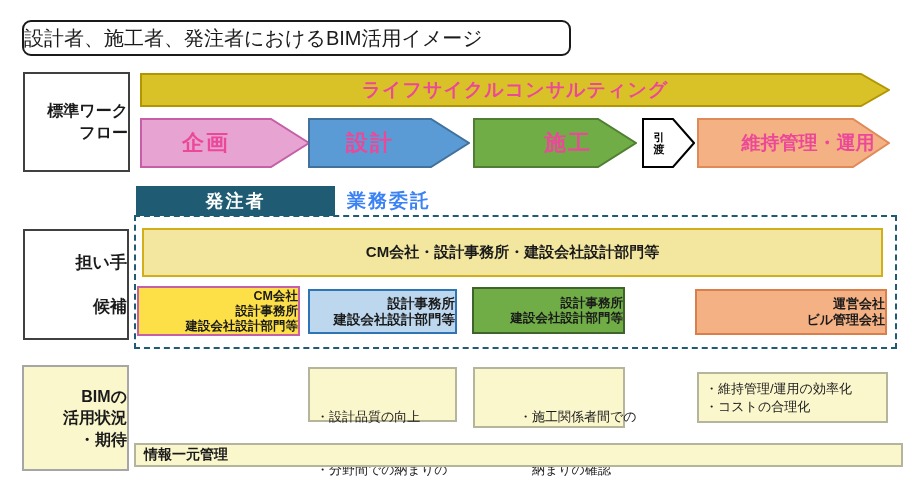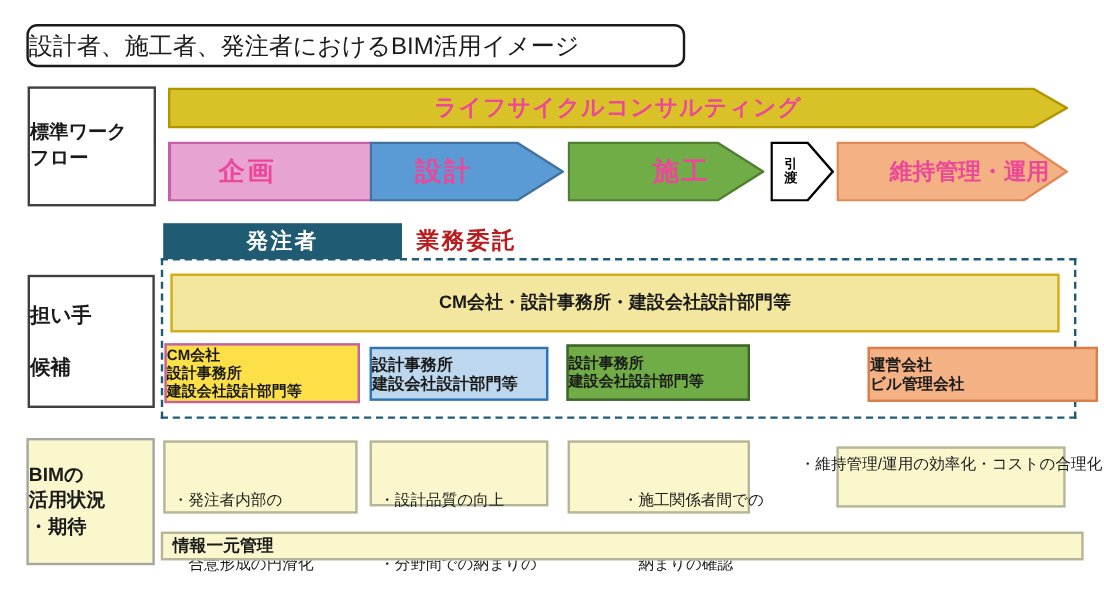--- a/index.html
+++ b/index.html
@@ -2,21 +2,21 @@
 <html><head>
 <meta charset="utf-8">
 <style>
   html,body{margin:0;padding:0;background:#fff;}
   .canvas{
     position:relative;width:920px;height:492px;background:#ffffff;
     font-family:"Liberation Sans","DejaVu Sans",sans-serif;color:#1a1a1a;overflow:hidden;
   }
   .abs{position:absolute;box-sizing:border-box;}
   .flexc{display:flex;align-items:center;justify-content:center;text-align:center;}
-  .flexcol{display:flex;flex-direction:column;align-items:flex-start;justify-content:center;text-align:center;}
+  .flexcol{display:flex;flex-direction:column;align-items:flex-end;justify-content:center;text-align:center;}
 
   .title-box{left:22px;top:20px;width:549px;height:36px;border:2px solid #1a1a1a;border-radius:9px;
     font-size:20px;display:flex;align-items:center;background:#fff;}
 
   .wf-label{left:23px;top:72px;width:107px;height:100px;border:2px solid #404040;background:#fff;
     font-weight:bold;font-size:16px;line-height:1.35;}
   .actor-label{left:23px;top:229px;width:106px;height:111px;border:2px solid #404040;background:#fff;
     font-weight:bold;font-size:17px;line-height:1.4;gap:20px;}
   .bim-label{left:22px;top:365px;width:107px;height:106px;border:2px solid #a6a6a6;background:#fbf7cd;
     font-weight:bold;font-size:16px;line-height:1.35;}
@@ -26,39 +26,39 @@
   .arrow .lbl{position:absolute;top:0;height:100%;display:flex;align-items:center;justify-content:center;
     font-weight:bold;color:#ec4899;}
 
   .lifecycle-lbl{left:0;width:100%;font-size:19px;letter-spacing:1px;}
   .phase-lbl{font-size:22px;letter-spacing:2px;}
   .maint-lbl{font-size:19px;padding-left:31px;}
   .handover-lbl{color:#000 !important;font-size:11px;line-height:12px;font-weight:bold;}
 
   .client-box{left:136px;top:186px;width:199px;height:30px;background:#1f5c73;color:#fff;
     font-weight:bold;font-size:18px;letter-spacing:2px;z-index:3;}
-  .outsourcing{left:347px;top:186px;height:30px;color:#b91c1c;font-weight:bold;font-size:19px;
+  .outsourcing{left:347px;top:186px;height:30px;color:#3b82f6;font-weight:bold;font-size:19px;
     letter-spacing:2px;display:flex;align-items:center;z-index:3;}
   .dashed-rect{left:134px;top:215px;width:763px;height:134px;border:2px dashed #1f5c73;z-index:1;}
 
   .consultant-box{left:142px;top:228px;width:741px;height:49px;background:#f3e7a0;border:2px solid #d1af1b;
     font-weight:bold;font-size:15px;z-index:2;}
 
   .cand{font-weight:bold;font-size:12.5px;line-height:15px;z-index:2;}
   .cand-pink{left:137px;top:286px;width:163px;height:50px;background:#fde047;border:2px solid #c45fa8;}
   .cand-blue{left:308px;top:289px;width:149px;height:45px;background:#bdd7ee;border:2px solid #2e75b6;font-size:13.5px;line-height:16px;}
   .cand-green{left:472px;top:287px;width:153px;height:47px;background:#70ad47;border:2px solid #3e632b;}
-  .cand-orange{left:695px;top:289px;width:192px;height:46px;background:#f4b183;border:2px solid #d97f4d;font-size:13px;line-height:16px;margin-left:28px;}
+  .cand-orange{left:695px;top:289px;width:192px;height:46px;background:#f4b183;border:2px solid #d97f4d;font-size:13px;line-height:16px;}
 
   .note{background:#fbf7cd;border:2px solid #b5b59b;font-size:13px;line-height:17.5px;
     padding:4px 6px;white-space:pre;}
   .note1{left:136px;top:367px;width:162px;height:61px;}
   .note2{left:308px;top:367px;width:149px;height:55px;}
   .note3{left:473px;top:367px;width:152px;height:61px;padding-left:44px;}
-  .note4{left:697px;top:372px;width:191px;height:51px;display:flex;flex-direction:row;justify-content:center;}
+  .note4{left:697px;top:372px;width:191px;height:51px;display:flex;flex-direction:column;justify-content:center;}
   .footer-box{left:134px;top:443px;width:769px;height:24px;background:#fbf7cd;border:2px solid #b5b59b;
     display:flex;align-items:center;padding-left:8px;font-size:14px;font-weight:bold;}
 </style>
 </head>
 <body>
 
 <div class="canvas">
 
   <div class="abs title-box">
     <span>設計者、施工者、発注者におけるBIM活用イメージ</span>
@@ -69,21 +69,21 @@
     <div>フロー</div>
   </div>
 
   <div class="arrow" style="left:140px;top:73px;width:750px;height:34px;">
     <svg viewBox="0 0 750 34" preserveAspectRatio="none">
       <polygon points="1,1 721,1 749,17 721,33 1,33" fill="#D9C227" stroke="#B29600" stroke-width="2"></polygon>
     </svg>
     <div class="lbl lifecycle-lbl">ライフサイクルコンサルティング</div>
   </div>
 
-  <div class="arrow" style="left:140px;top:118px;width:170px;height:50px;padding-left:48px;">
+  <div class="arrow" style="left:140px;top:118px;width:170px;height:50px;">
     <svg viewBox="0 0 170 50" preserveAspectRatio="none">
       <polygon points="1,1 131,1 169,25 131,49 1,49" fill="#E7A3D2" stroke="#C45FA8" stroke-width="2"></polygon>
     </svg>
     <div class="lbl phase-lbl" style="left:0;width:132px;">企画</div>
   </div>
 
   <div class="arrow" style="left:308px;top:118px;width:162px;height:50px;">
     <svg viewBox="0 0 162 50" preserveAspectRatio="none">
       <polygon points="1,1 123,1 161,25 123,49 1,49" fill="#5B9BD5" stroke="#41719C" stroke-width="2"></polygon>
     </svg>
@@ -150,25 +150,20 @@
     <div>運営会社</div>
     <div>ビル管理会社</div>
   </div>
 
   <div class="abs bim-label flexcol">
     <div>BIMの</div>
     <div>活用状況</div>
     <div>・期待</div>
   </div>
 
-  <div class="abs note note1">
-    <div>・発注者内部の</div>
-    <div>　合意形成の円滑化</div>
-    
-  </div>
 
   <div class="abs note note2">
     <div>・設計品質の向上</div>
     <div>・分野間での納まりの</div>
     
   </div>
 
   <div class="abs note note3">
     <div>・施工関係者間での</div>
     <div>　納まりの確認</div>

